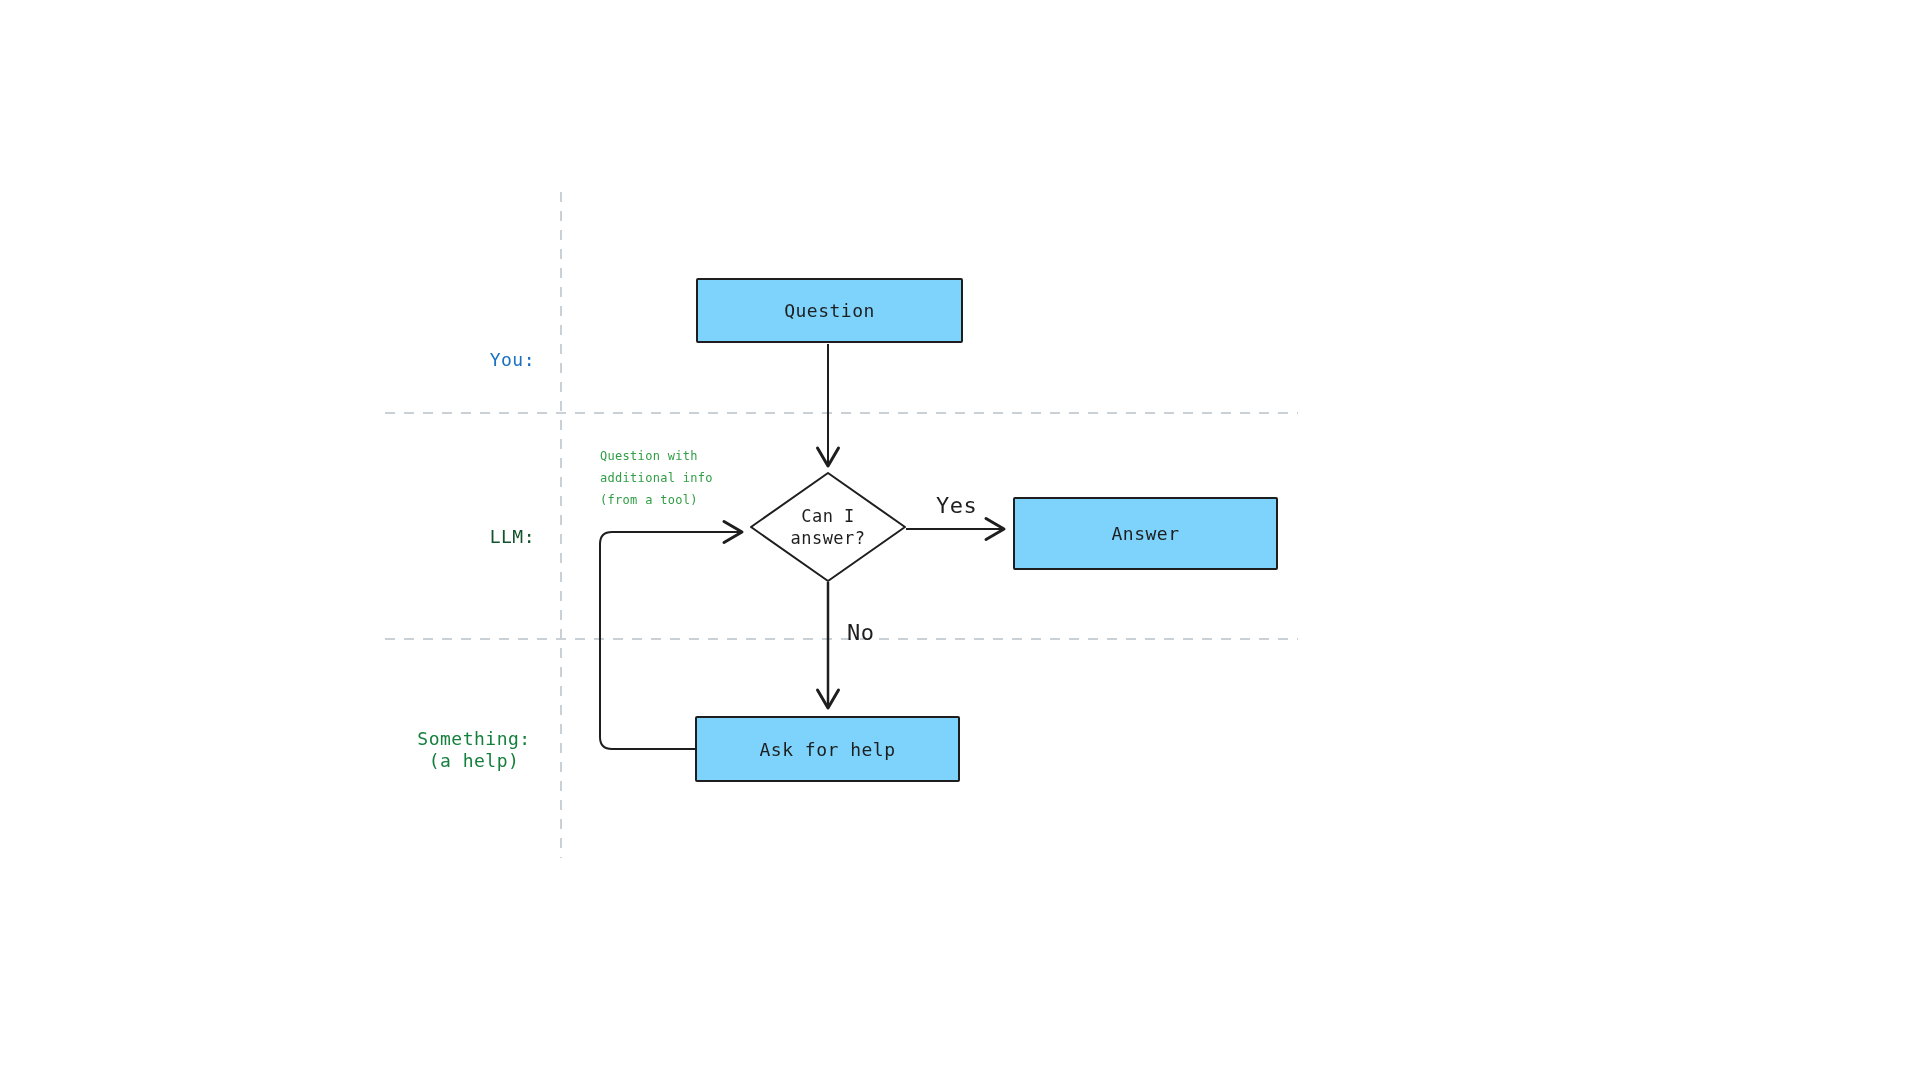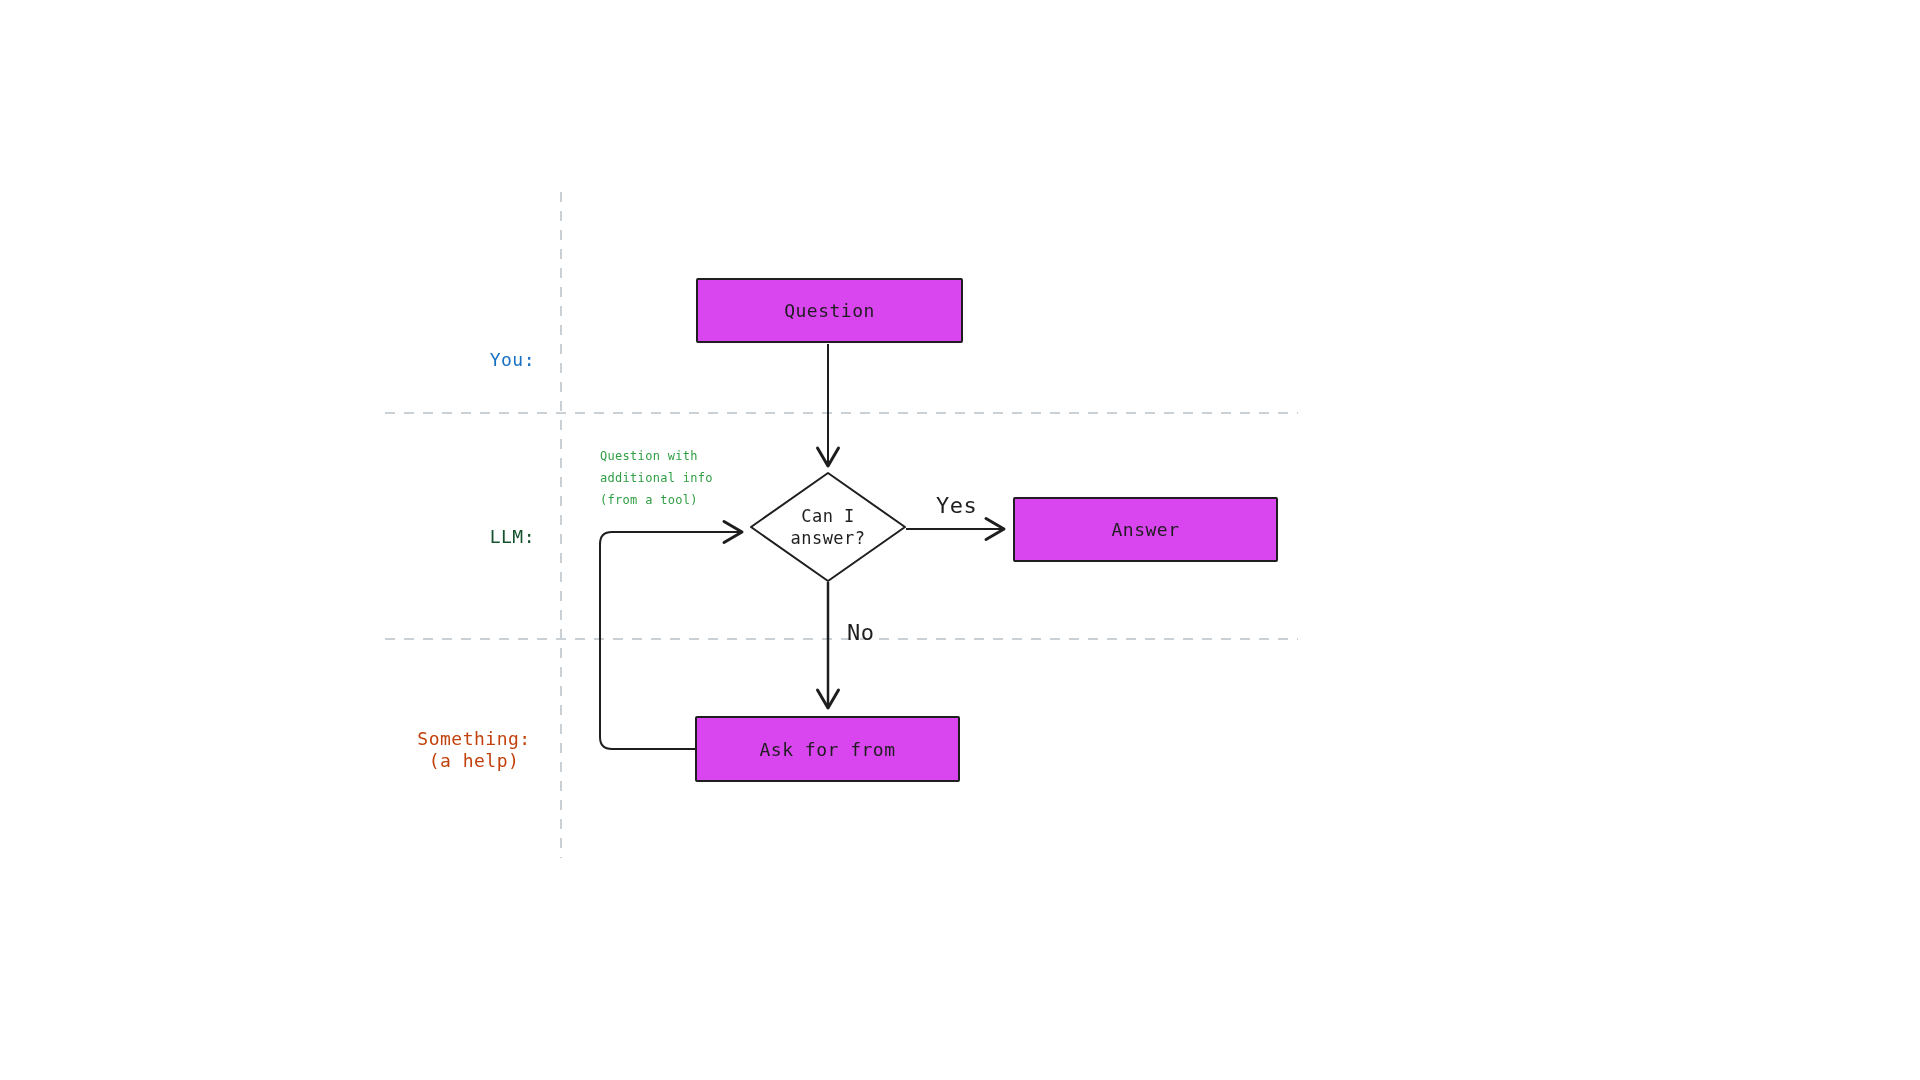--- a/index.html
+++ b/index.html
@@ -14,27 +14,27 @@
     color: #1e1e1e;
   }
   .overlay { position: absolute; left: 0; top: 0; }
   .node {
     position: absolute;
     display: flex;
     align-items: center;
     justify-content: center;
     border: 2px solid #1e1e1e;
     border-radius: 2px;
-    background: #d946ef;
+    background: #7dd3fc;
     font-size: 18px;
     letter-spacing: 0.5px;
     white-space: nowrap;
   }
   .node-question { left: 696px; top: 278px; width: 267px; height: 65px; }
-  .node-answer   { left: 1013px; top: 497px; width: 265px; height: 65px; }
+  .node-answer   { left: 1013px; top: 497px; width: 265px; height: 73px; }
   .node-ask      { left: 695px; top: 716px; width: 265px; height: 66px; }
   .decision-label {
     position: absolute;
     left: 758px; top: 503px; width: 140px; height: 48px;
     display: flex; flex-direction: column;
     align-items: center; justify-content: center;
     font-size: 17px; line-height: 22px; letter-spacing: 0.5px;
     text-align: right;
   }
   .lane-label {
@@ -94,33 +94,33 @@
 
   <div class="node node-question">
     <span>Question</span>
   </div>
 
   <div class="node node-answer">
     <span>Answer</span>
   </div>
 
   <div class="node node-ask">
-    <span>Ask for from</span>
+    <span>Ask for help</span>
   </div>
 
   <div class="decision-label">
     <span>Can I</span>
     <span>answer?</span>
   </div>
 
   <div class="lane-label lane-label-you" style="color: rgb(25, 113, 194); margin-top: 48px;">You:</div>
 
   <div class="lane-label lane-label-llm" style="color: #14532d;">LLM:</div>
 
-  <div class="lane-label-tool" style="color: #c2410c;">
+  <div class="lane-label-tool" style="color: #15803d;">
     <div>Something:</div>
     <div>(a help)</div>
   </div>
 
   <div class="edge-label edge-label-yes">Yes</div>
 
   <div class="edge-label edge-label-no">No</div>
 
   <div class="loop-annotation" style="color: rgb(47, 158, 68);">
     <div>Question with</div>

